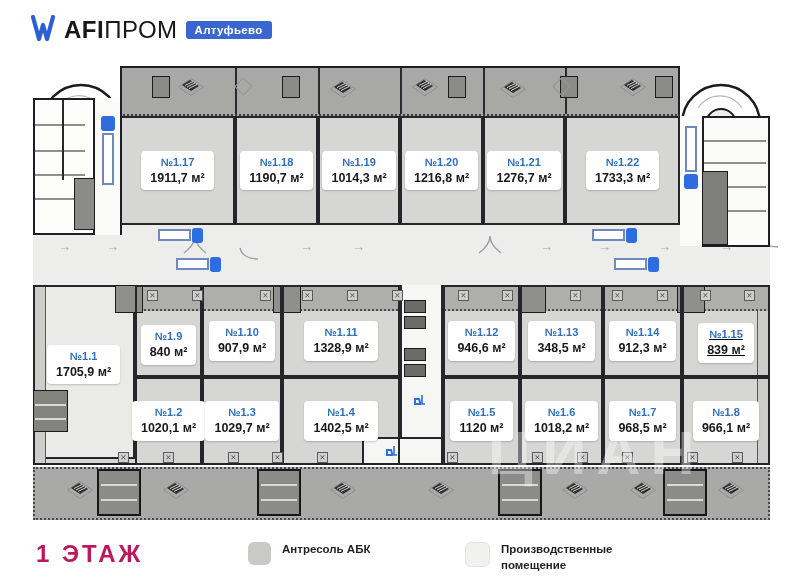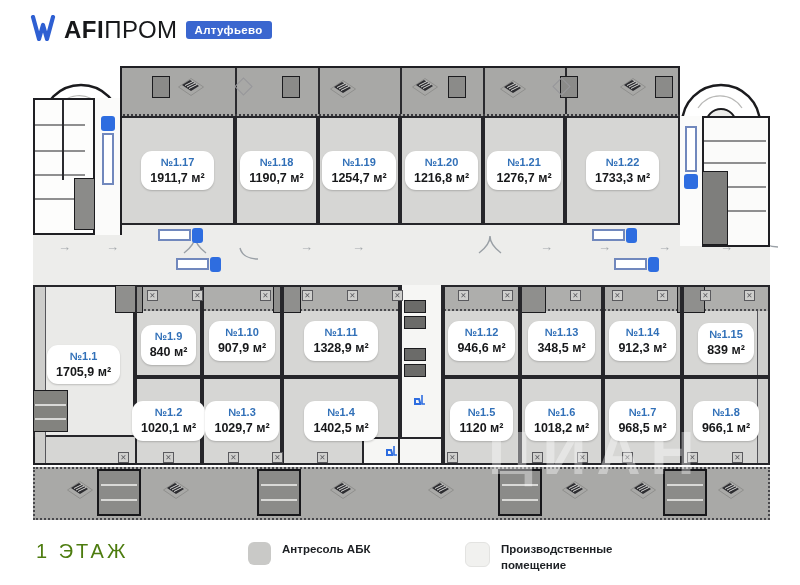--- a/index.html
+++ b/index.html
@@ -10,40 +10,40 @@
   #header{position:absolute;left:30px;top:12px;height:36px;display:flex;align-items:center;gap:8px;}
   #brand-mark{display:inline-block;}
   #brand-text{font-size:24px;color:#17181a;letter-spacing:.5px;white-space:nowrap;}
   #brand-text b{font-weight:800;}
   #brand-badge{background:#3a66cf;color:#fff;font-size:11.5px;font-weight:bold;
        padding:3px 9px;border-radius:3px;letter-spacing:.3px;}
   
   #plan{position:absolute;inset:0;}
   .hall{background:#d6d6d4;border:2px solid #202024;}
   .unit{border:2px solid #26262a;display:flex;align-items:center;justify-content:center;}
-  .card{background:#fff;border-radius:11px;padding:4px 9px;text-align:center;white-space:nowrap;
+  .card{background:#fff;border-radius:4px;padding:4px 9px;text-align:center;white-space:nowrap;
         box-shadow:0 1px 2px rgba(0,0,0,.2);z-index:5;}
   .card .num{display:block;color:#3170b8;font-weight:bold;font-size:11px;line-height:1.35;}
   .card .area{display:block;color:#17181a;font-weight:bold;font-size:12.5px;line-height:1.3;}
   .band{background:#a8a8a6;}
   .vline{background:#2a2a2e;width:2px;}
   .hline{background:#8f8f90;height:1.5px;}
   .darkbox{background:#8b8b89;border:1.5px solid #1b1b1e;}
   .diamond{border:1.2px solid #97979a;transform:rotate(45deg);background:transparent;}
   .xbox{width:11px;height:11px;border:1.4px solid #5a5a5e;display:flex;align-items:center;
         justify-content:center;font-size:7.5px;color:#5a5a5e;background:#cfcfcd;line-height:1;}
   .arr{color:#a4a8ac;font-size:13px;line-height:1;}
   .trailer{position:absolute;background:#fff;border:2px solid #7188bd;box-sizing:border-box;}
   .cab{position:absolute;background:#2e6de0;border-radius:3px;}
   #watermark{font-size:61px;font-weight:bold;color:rgba(255,255,255,.38);letter-spacing:10px;
         z-index:6;pointer-events:none;}
   
   #footer{position:absolute;left:0;top:528px;width:800px;height:57px;background:#fff;}
-  #floor-title{position:absolute;left:36px;top:12px;font-size:20px;font-weight:normal;
-        color:#4d7c0f;letter-spacing:3px;}
+  #floor-title{position:absolute;left:36px;top:12px;font-size:24px;font-weight:bold;
+        color:#be185d;letter-spacing:3px;}
   .legend-item{position:absolute;top:14px;display:flex;align-items:flex-start;gap:11px;}
   .legend-swatch{width:23px;height:23px;border-radius:6px;}
   .legend-label{font-size:11.5px;font-weight:bold;color:#1d2024;line-height:1.35;max-width:118px;}
   #contacts{position:absolute;right:28px;top:12px;text-align:right;font-size:12px;
         font-weight:bold;color:#272b2f;line-height:1.55;}
 </style>
 </head>
 <body>
 
 <div id="app">
@@ -127,21 +127,21 @@
       </div>
       <div class="abs unit" style="left: 235px; top: 116px; width: 83px; height: 109px;">
         <div class="card">
           <span class="num">№1.18</span>
           <span class="area">1190,7 м²</span>
         </div>
       </div>
       <div class="abs unit" style="left: 318px; top: 116px; width: 82px; height: 109px;">
         <div class="card">
           <span class="num">№1.19</span>
-          <span class="area">1254,7 м²</span>
+          <span class="area">1014,3 м²</span>
         </div>
       </div>
       <div class="abs unit" style="left: 400px; top: 116px; width: 83px; height: 109px;">
         <div class="card">
           <span class="num">№1.20</span>
           <span class="area">1216,8 м²</span>
         </div>
       </div>
       <div class="abs unit" style="left: 483px; top: 116px; width: 82px; height: 109px;">
         <div class="card">
@@ -186,21 +186,21 @@
       <div class="abs darkbox" style="left: 702px; top: 171px; width: 26px; height: 74px; background: rgb(126, 126, 124);"></div>
       <div class="abs trailer" style="left: 158px; top: 229px; width: 33px; height: 12px;"></div>
       <div class="abs cab" style="left: 192px; top: 228px; width: 11px; height: 15px;"></div>
       <div class="abs trailer" style="left: 176px; top: 258px; width: 33px; height: 12px;"></div>
       <div class="abs cab" style="left: 210px; top: 257px; width: 11px; height: 15px;"></div>
       <div class="abs trailer" style="left: 592px; top: 229px; width: 33px; height: 12px;"></div>
       <div class="abs cab" style="left: 626px; top: 228px; width: 11px; height: 15px;"></div>
       <div class="abs trailer" style="left: 614px; top: 258px; width: 33px; height: 12px;"></div>
       <div class="abs cab" style="left: 648px; top: 257px; width: 11px; height: 15px;"></div>
       <div class="abs hall" style="left: 33px; top: 285px; width: 737px; height: 180px;"></div>
-      <div class="abs" style="left: 33px; top: 285px; width: 102px; height: 152px; background: rgb(234, 234, 232); border: 2px solid rgb(38, 38, 42);">
+      <div class="abs" style="left: 33px; top: 285px; width: 102px; height: 174px; background: rgb(234, 234, 232); border: 2px solid rgb(38, 38, 42);">
         <div class="card" style="position:absolute;left:12px;top:58px">
           <span class="num">№1.1</span>
           <span class="area">1705,9 м²</span>
         </div>
       </div>
       <div class="abs" style="left: 35px; top: 287px; width: 11px; height: 176px; background: rgb(205, 205, 203); border-right: 1.5px solid rgb(85, 85, 90);"></div>
       <div class="abs" style="left: 757px; top: 287px; width: 11px; height: 176px; background: rgb(205, 205, 203); border-left: 1.5px solid rgb(85, 85, 90);"></div>
       <div class="abs" style="left: 135px; top: 285px; width: 635px; height: 26px; background: rgb(174, 174, 172); border-bottom: 2px dotted rgb(74, 74, 78);"></div>
       <div class="abs darkbox" style="left: 115px; top: 285px; width: 28px; height: 28px; background: rgb(143, 143, 141);"></div>
       <div class="abs darkbox" style="left: 273px; top: 285px; width: 28px; height: 28px; background: rgb(143, 143, 141);"></div>
@@ -252,21 +252,21 @@
           <span class="num">№1.13</span>
           <span class="area">348,5 м²</span>
         </div>
       </div>
       <div class="abs unit" style="left: 603px; top: 285px; width: 79px; height: 92px; padding-top: 20px;">
         <div class="card">
           <span class="num">№1.14</span>
           <span class="area">912,3 м²</span>
         </div>
       </div>
-      <div class="abs unit" style="left: 682px; top: 285px; width: 88px; height: 92px; padding-top: 24px;">
+      <div class="abs unit" style="left: 682px; top: 285px; width: 88px; height: 92px; padding-top: 24px; text-decoration: underline;">
         <div class="card">
           <span class="num">№1.15</span>
           <span class="area">839 м²</span>
         </div>
       </div>
       <div class="abs unit" style="left: 135px; top: 377px; width: 67px; height: 88px;">
         <div class="card">
           <span class="num">№1.2</span>
           <span class="area">1020,1 м²</span>
         </div>

